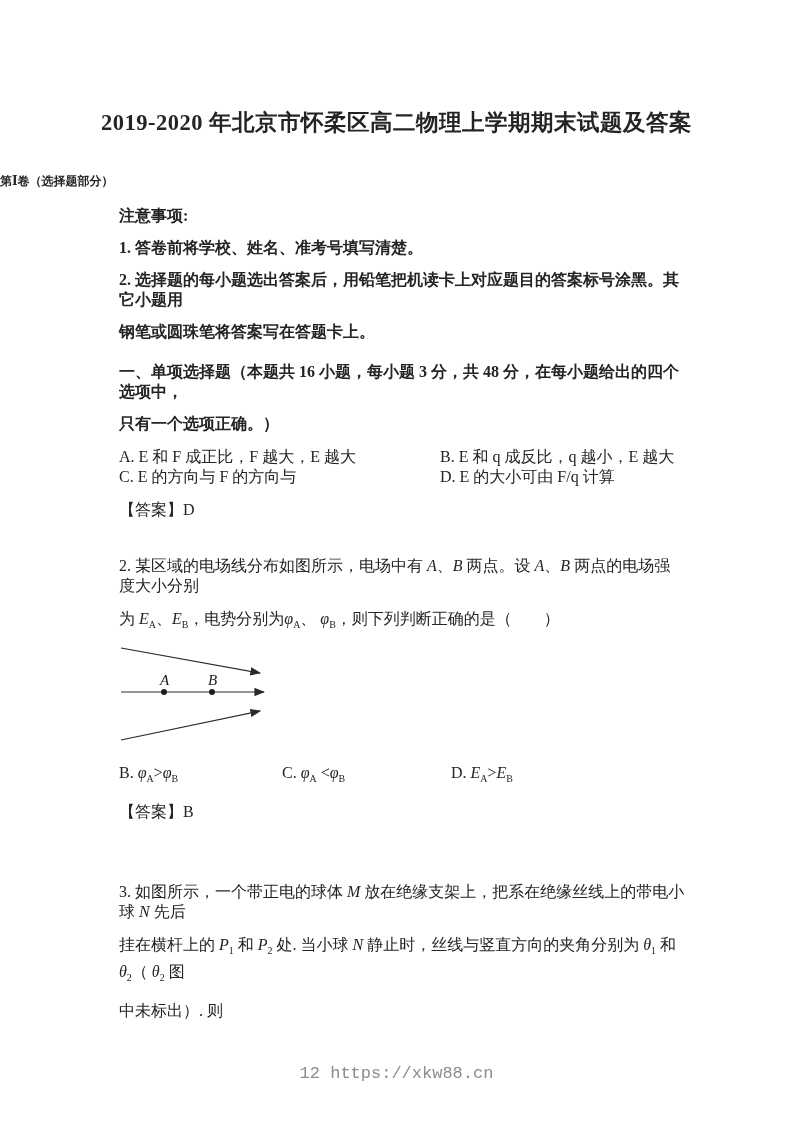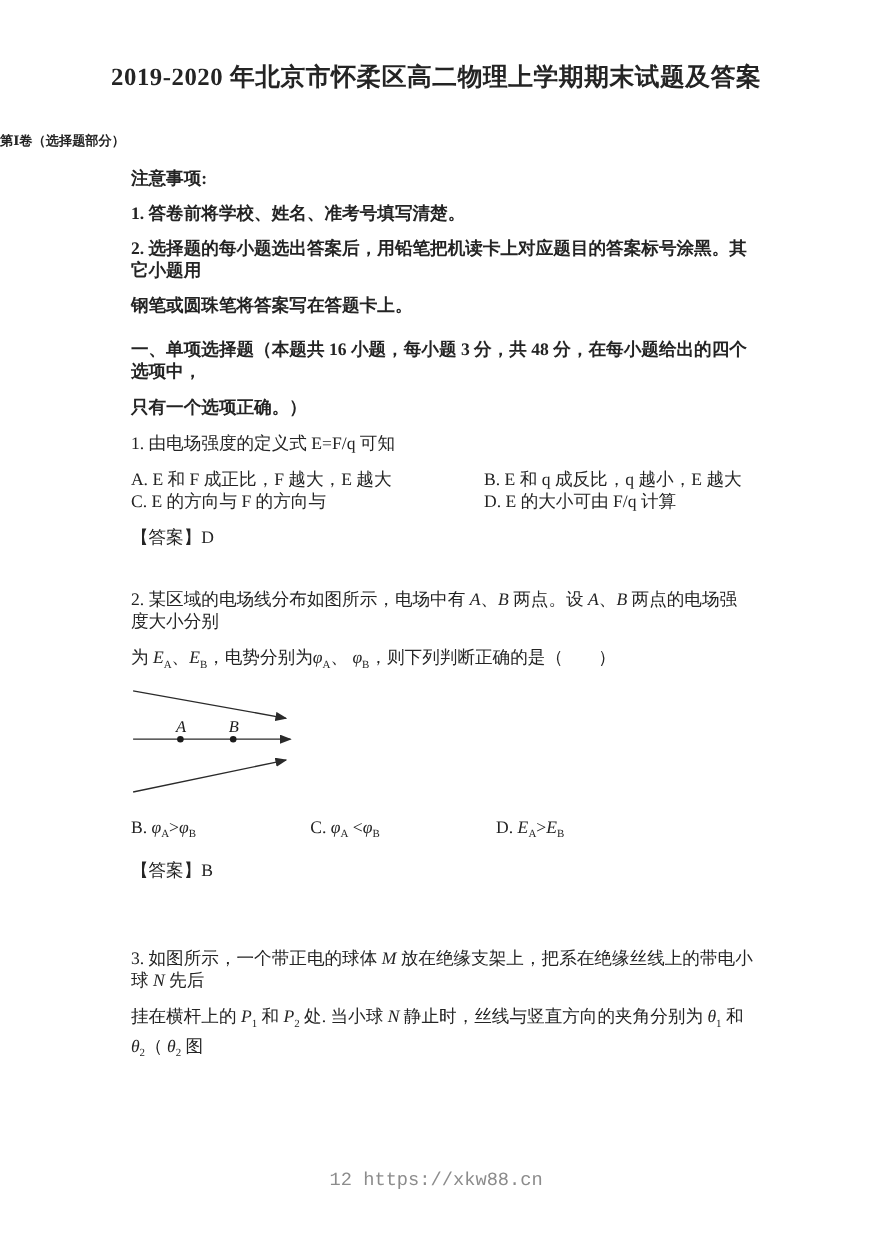--- a/index.html
+++ b/index.html
@@ -7,21 +7,21 @@
   .page {
     position: relative;
     width: 793px;
     height: 1122px;
     background: #ffffff;
     overflow: hidden;
     font-family: "Liberation Serif", "DejaVu Serif", serif;
     color: #242424;
   }
   .title {
-    padding-top: 55px;
+    padding-top: 108px;
     font-size: 22.5px;
     line-height: 30px;
     font-weight: bold;
     text-align: center;
     letter-spacing: 0.5px;
   }
   .section-header {
     margin-top: 32px;
     font-size: 12px;
     line-height: 22px;
@@ -82,21 +82,20 @@
   <div class="content">
 
     <p class="ln bold mt-notice">注意事项:</p>
     <p class="ln bold">1. 答卷前将学校、姓名、准考号填写清楚。</p>
     <p class="ln bold">2. 选择题的每小题选出答案后，用铅笔把机读卡上对应题目的答案标号涂黑。其它小题用</p>
     <p class="ln bold">钢笔或圆珠笔将答案写在答题卡上。</p>
 
     <p class="ln bold mt-section">一、单项选择题（本题共 16 小题，每小题 3 分，共 48 分，在每小题给出的四个选项中，</p>
     <p class="ln bold">只有一个选项正确。）</p>
 
-    <p class="ln">1.  由电场强度的定义式 E=F/q 可知</p>
     <div class="opts-2col">
       <div>A.  E 和 F 成正比，F 越大，E 越大</div>
       <div>B.  E 和 q 成反比，q 越小，E 越大</div>
       <div>C.  E 的方向与 F 的方向与</div>
       <div>D.  E 的大小可由 F/q 计算</div>
     </div>
     <p class="ln">【答案】D</p>
 
     <p class="ln mt-q2">2.  某区域的电场线分布如图所示，电场中有 <i>A</i>、<i>B</i> 两点。设 <i>A</i>、<i>B</i> 两点的电场强度大小分别</p>
     <p class="ln">为 <i>E</i><sub>A</sub>、<i>E</i><sub>B</sub>，电势分别为<i>φ</i><sub>A</sub>、 <i>φ</i><sub>B</sub>，则下列判断正确的是（　　）</p>
@@ -120,20 +119,21 @@
 
     <div class="opts-4col">
       <div>B.  <i>φ</i><sub>A</sub>&gt;<i>φ</i><sub>B</sub></div>
       <div>C.  <i>φ</i><sub>A</sub> &lt;<i>φ</i><sub>B</sub></div>
       <div>D.  <i>E</i><sub>A</sub>&gt;<i>E</i><sub>B</sub></div>
     </div>
     <p class="ln">【答案】B</p>
 
     <p class="ln mt-q3">3.  如图所示，一个带正电的球体 <i>M</i> 放在绝缘支架上，把系在绝缘丝线上的带电小球 <i>N</i> 先后</p>
     <p class="ln">挂在横杆上的 <i>P</i><sub>1</sub> 和 <i>P</i><sub>2</sub> 处. 当小球 <i>N</i> 静止时，丝线与竖直方向的夹角分别为 <i>θ</i><sub>1</sub> 和 <i>θ</i><sub>2</sub>（ <i>θ</i><sub>2</sub> 图</p>
+    <p class="ln">中未标出）. 则</p>
 
   </div>
 
   <div class="footer">
     <span>12 https://xkw88.cn</span>
   </div>
 
 </div>
 
 </body></html>

